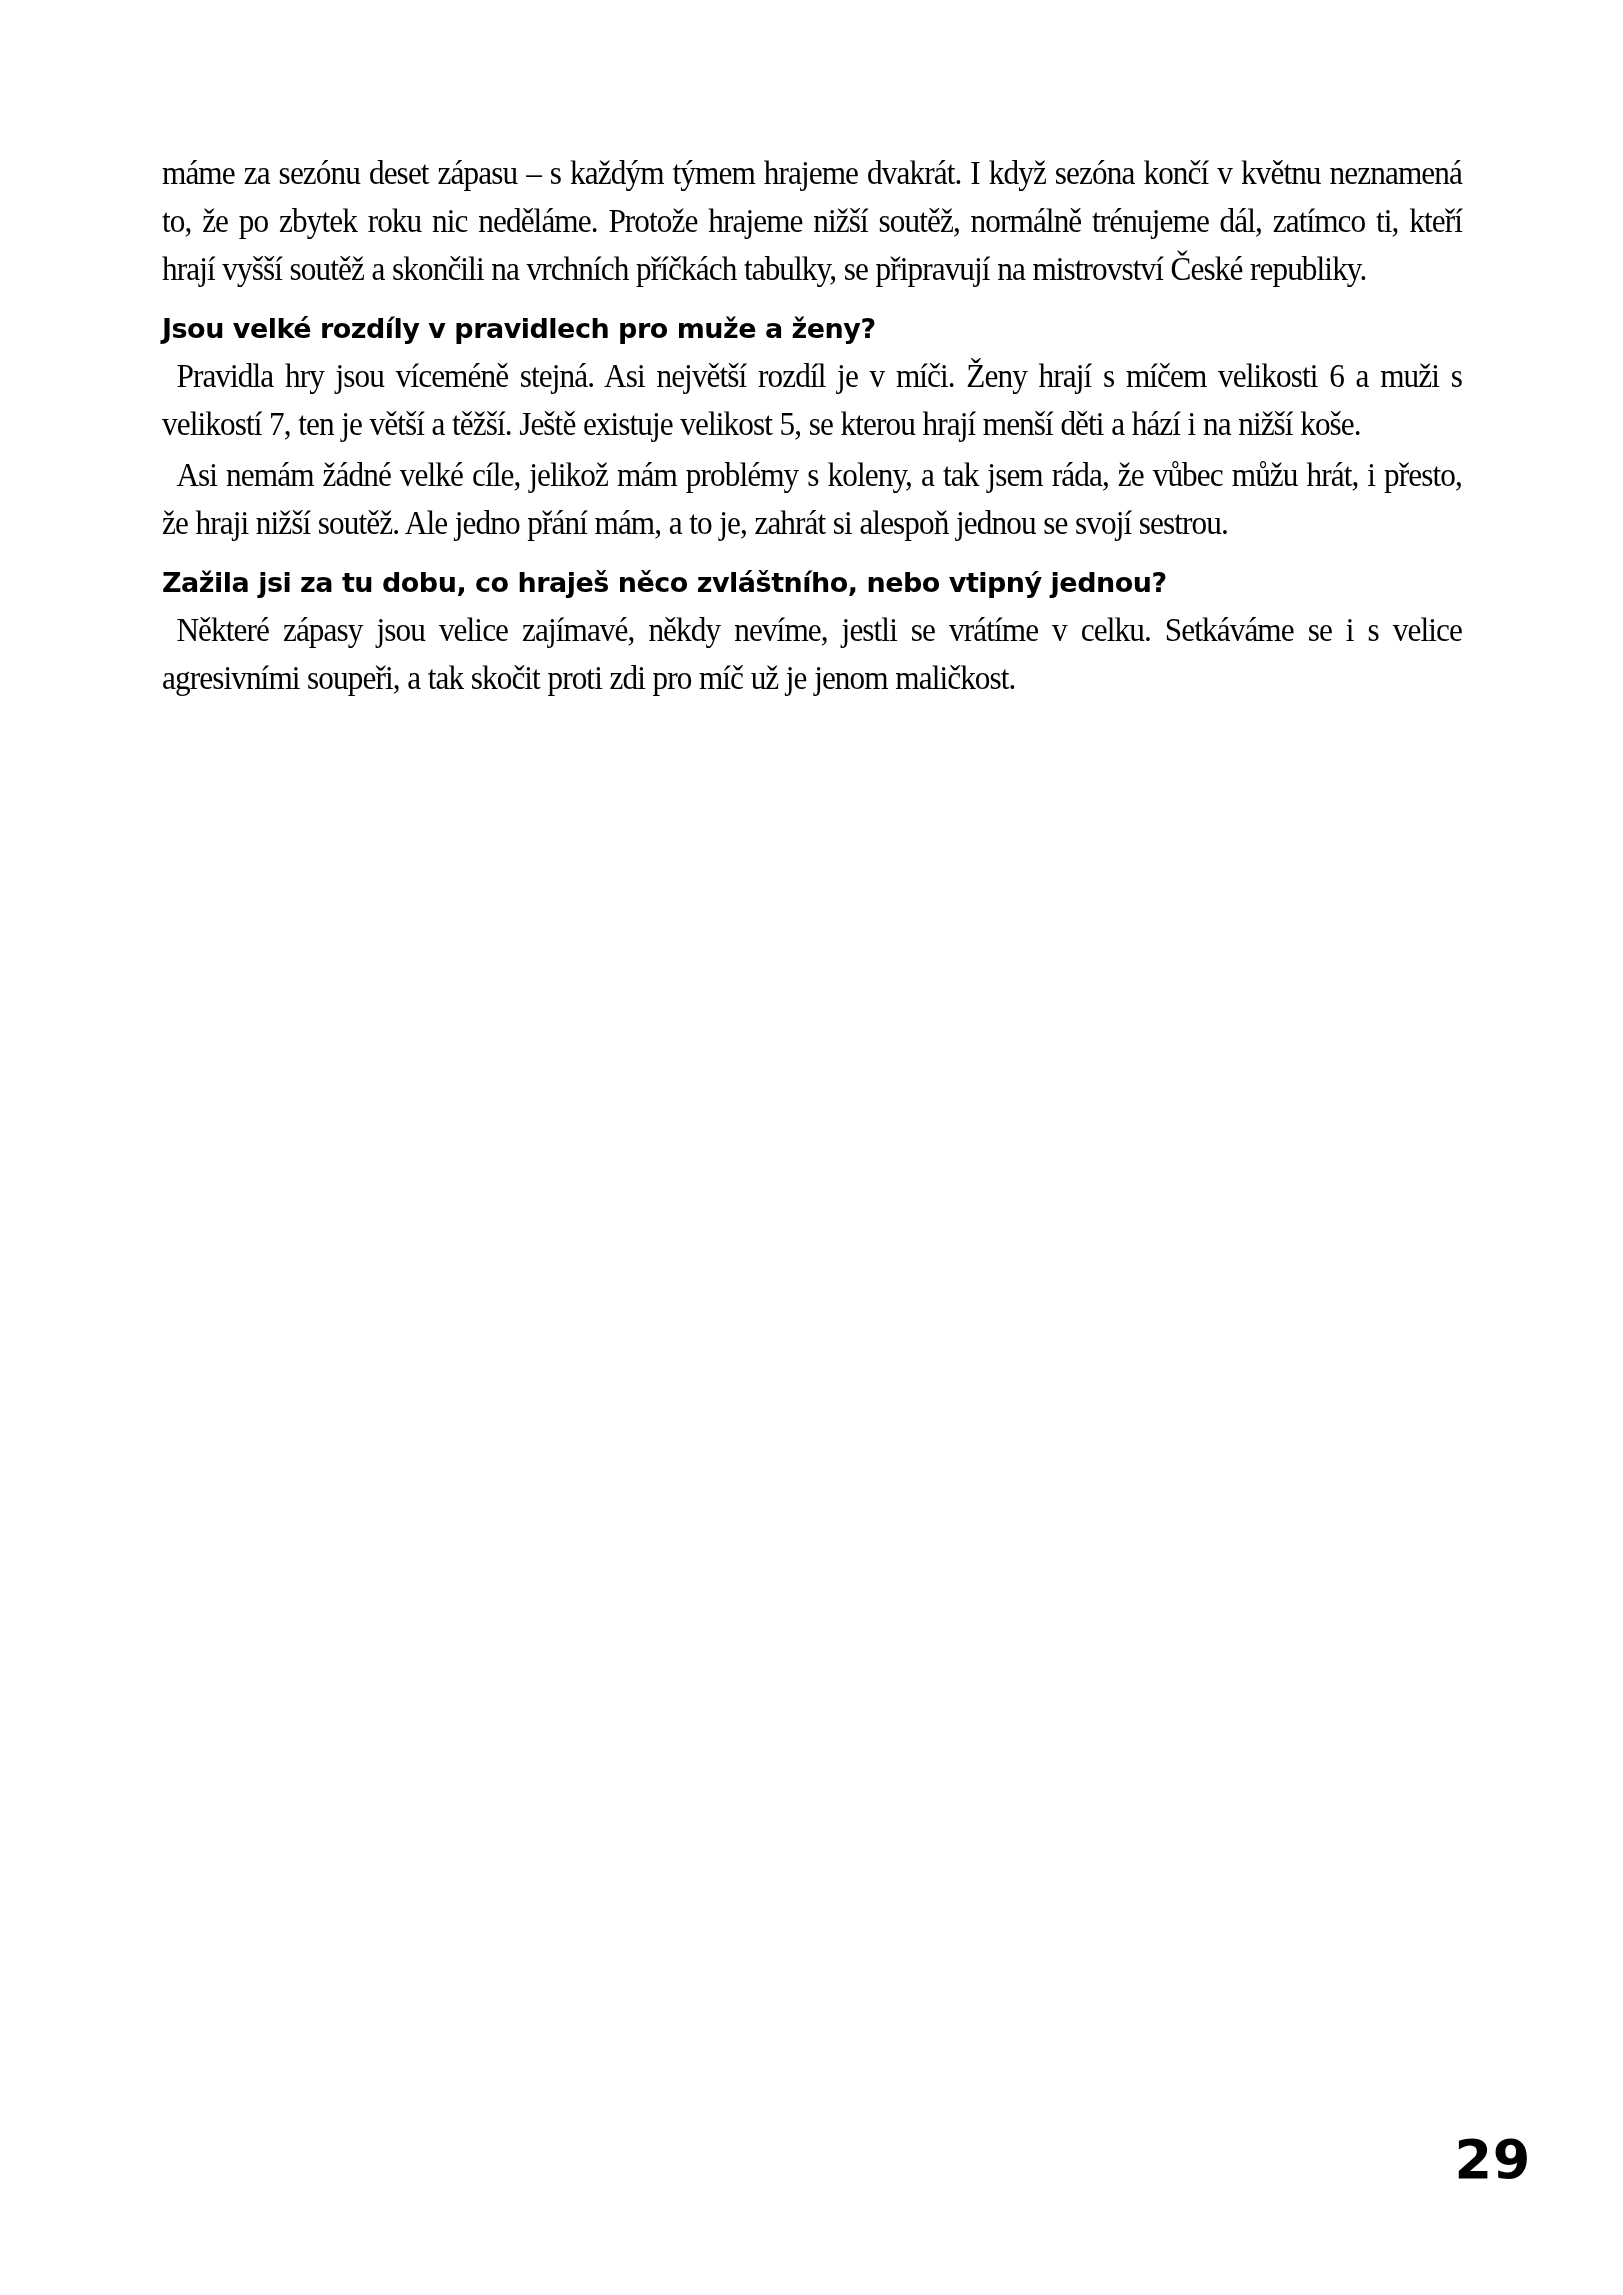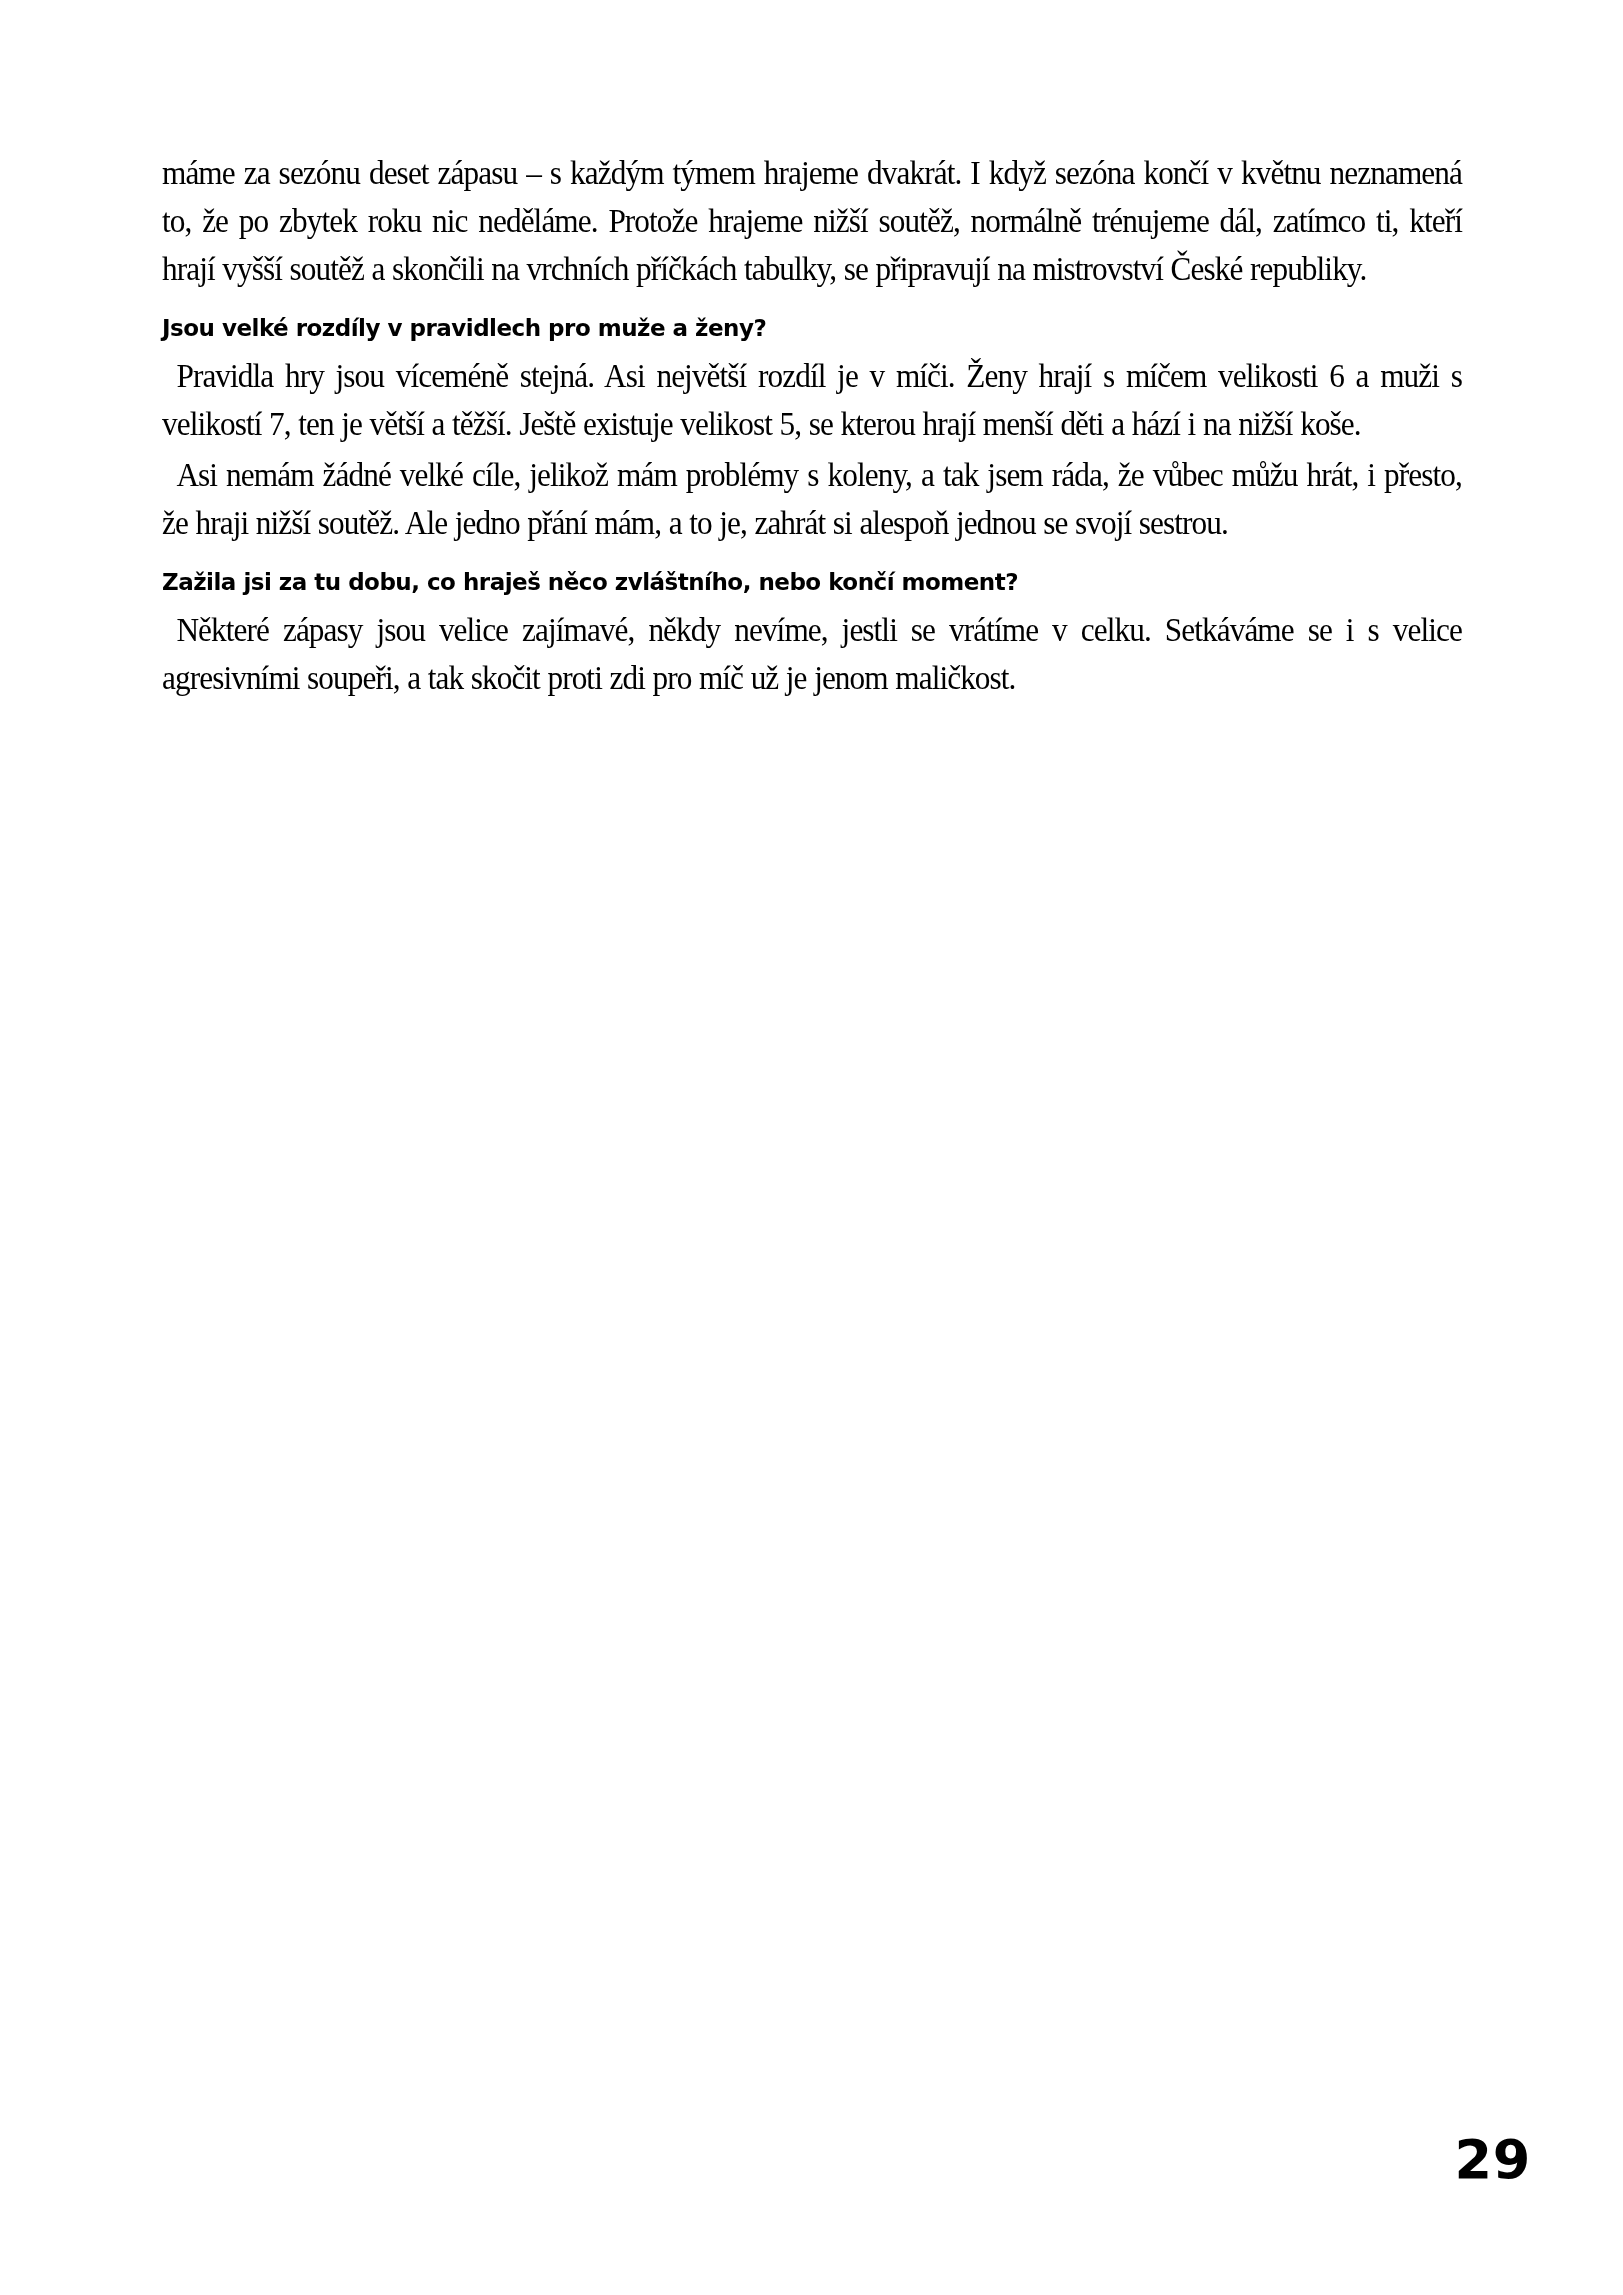--- a/index.html
+++ b/index.html
@@ -31,21 +31,21 @@
     transform: scaleX(0.92);
     transform-origin: left top;
     width: 1413px;
   }
   .para.indent {
     text-indent: 15.7px;
   }
   .q {
     font-family: "DejaVu Sans", "Liberation Sans", sans-serif;
     font-weight: bold;
-    font-size: 23px;
+    font-size: 27px;
     line-height: 39px;
     margin: 0;
     letter-spacing: -0.5px;
   }
   .para.first { margin-top: 0; }
   .block-gap-q { margin-top: 15.7px; }
   .block-gap-a { margin-top: 3.9px; }
   .page-number {
     position: absolute;
     right: 92px;
@@ -61,18 +61,18 @@
 <body>
 
 <div class="page">
   <p class="para first">máme za sezónu deset zápasu – s každým týmem hrajeme dvakrát. I když sezóna končí v květnu neznamená to, že po zbytek roku nic neděláme. Protože hrajeme nižší soutěž, normálně trénujeme dál, zatímco ti, kteří hrají vyšší soutěž a skončili na vrchních příčkách tabulky, se připravují na mistrovství České republiky.</p>
 
   <h2 class="q block-gap-q">Jsou velké rozdíly v pravidlech pro muže a ženy?</h2>
   <p class="para indent block-gap-a">Pravidla hry jsou víceméně stejná. Asi největší rozdíl je v míči. Ženy hrají s míčem velikosti 6 a muži s velikostí 7, ten je větší a těžší. Ještě existuje velikost 5, se kterou hrají menší děti a hází i na nižší koše.</p>
 
   <p class="para indent block-gap-a">Asi nemám žádné velké cíle, jelikož mám problémy s koleny, a tak jsem ráda, že vůbec můžu hrát, i přesto, že hraji nižší soutěž. Ale jedno přání mám, a to je, zahrát si alespoň jednou se svojí sestrou.</p>
 
-  <h2 class="q block-gap-q">Zažila jsi za tu dobu, co hraješ něco zvláštního, nebo končí moment?</h2>
+  <h2 class="q block-gap-q">Zažila jsi za tu dobu, co hraješ něco zvláštního, nebo vtipný jednou?</h2>
   <p class="para indent block-gap-a">Některé zápasy jsou velice zajímavé, někdy nevíme, jestli se vrátíme v celku. Setkáváme se i s velice agresivními soupeři, a tak skočit proti zdi pro míč už je jenom maličkost.</p>
 </div>
 
 <div class="page-number">29</div>
 
 
 </body></html>

